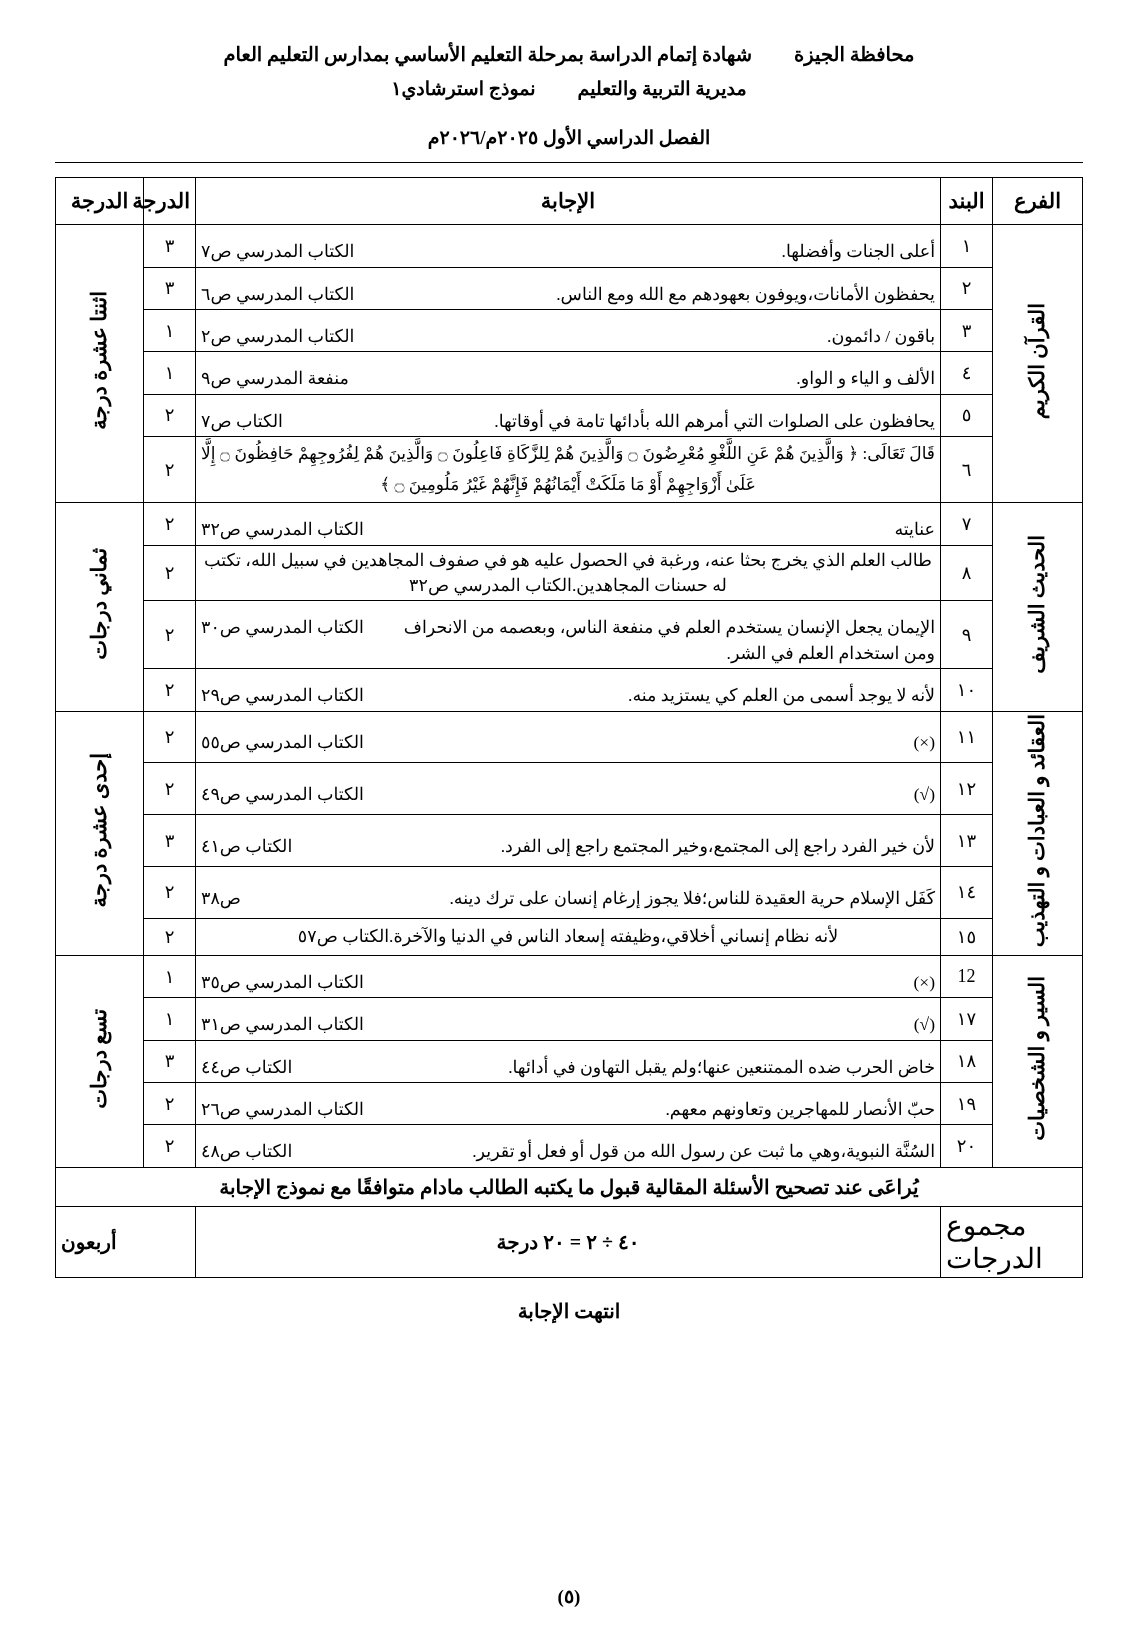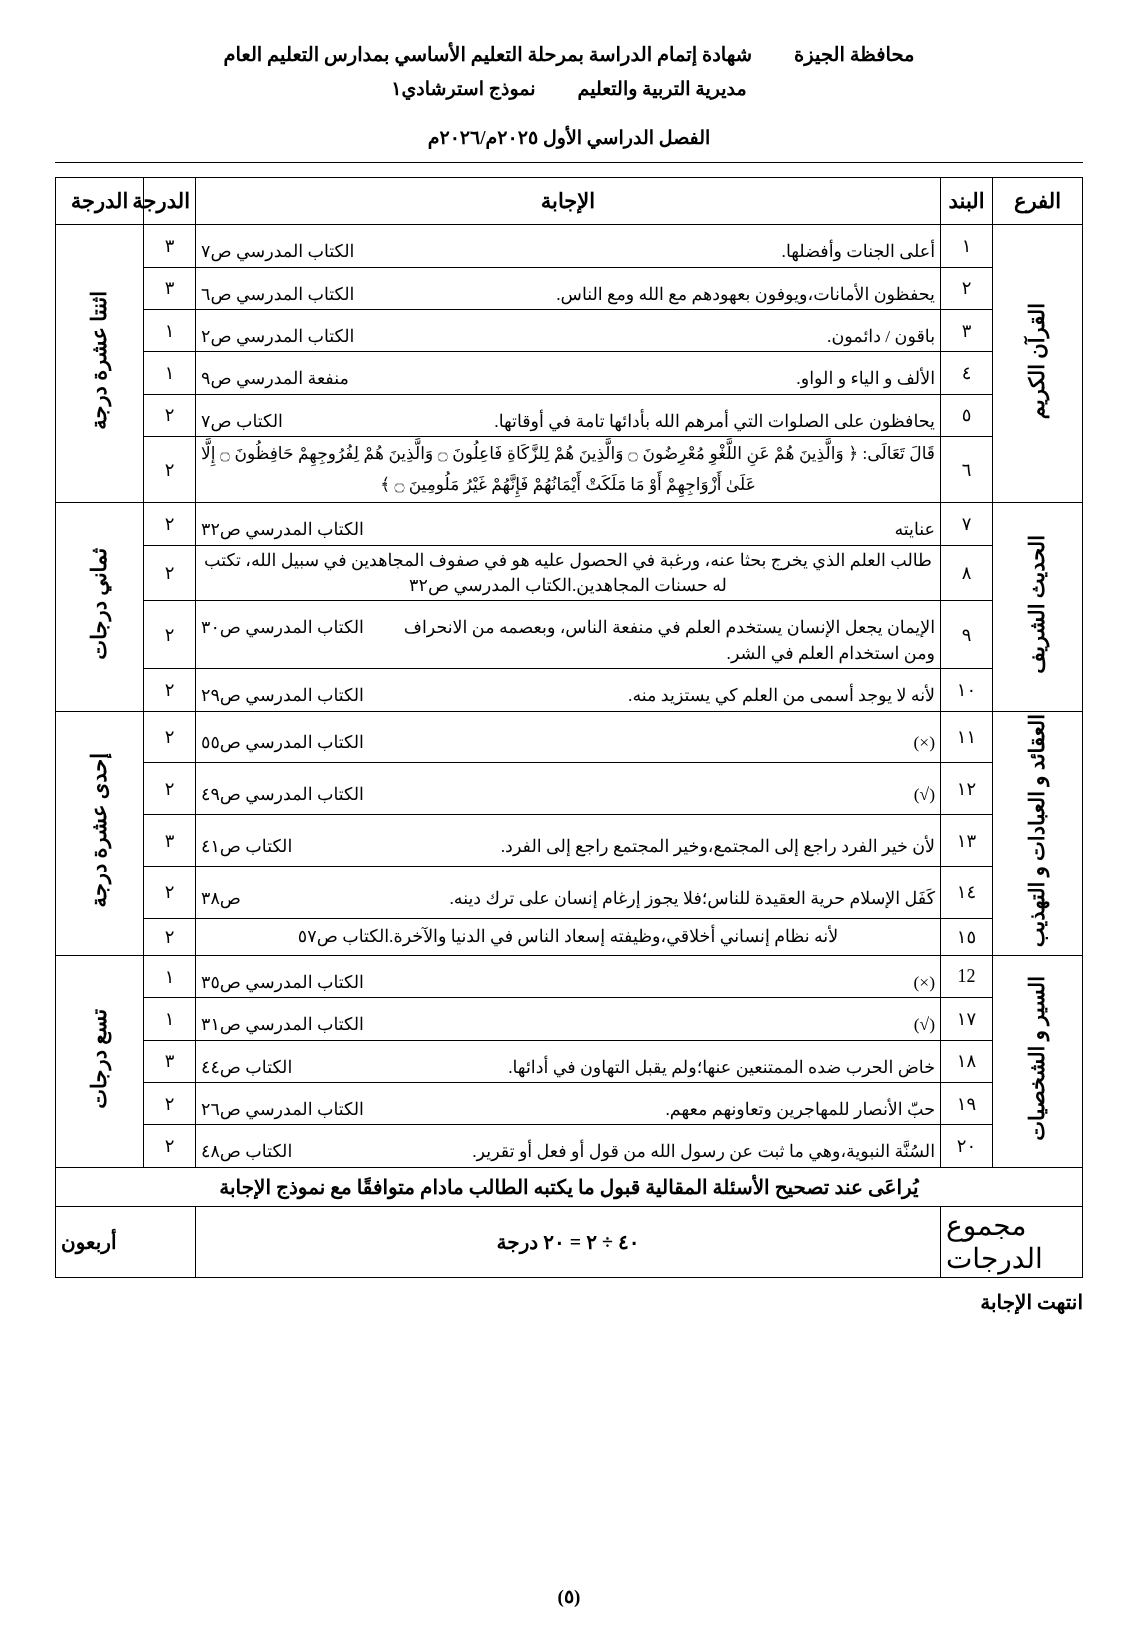--- a/index.html
+++ b/index.html
@@ -136,23 +136,24 @@
     font-size: 20px;
     letter-spacing: 1px;
   }
   tr.total td.total-word {
     text-align: left;
     font-weight: bold;
     font-size: 20px;
   }
 
   .endline {
+    text-align: center;
     font-weight: bold;
     font-size: 20px;
-    margin-top: 12px;
+    margin-top: 21px;
   }
   .pagenum {
     position: absolute;
     bottom: 36px;
     left: 0;
     right: 0;
     text-align: center;
     font-size: 19px;
     font-weight: bold;
   }

